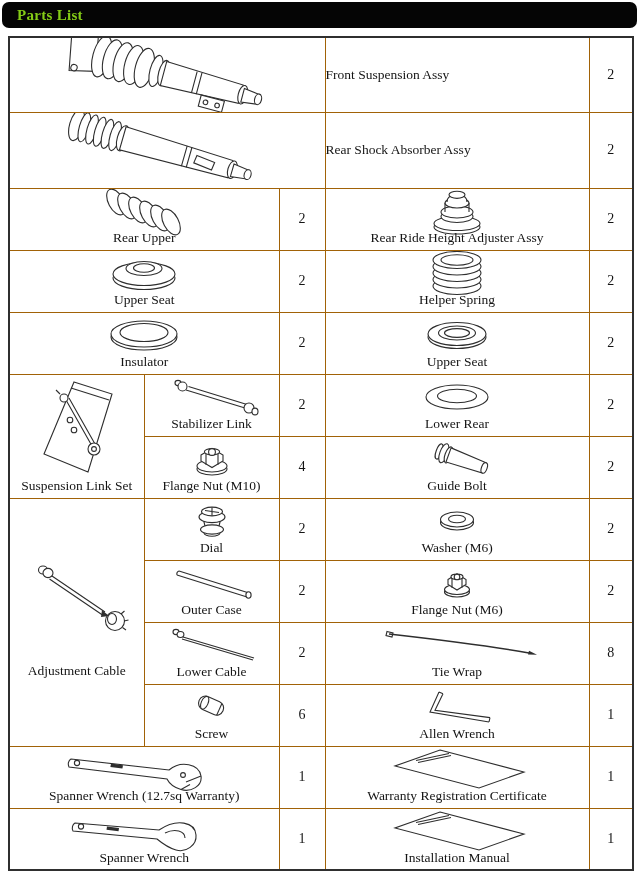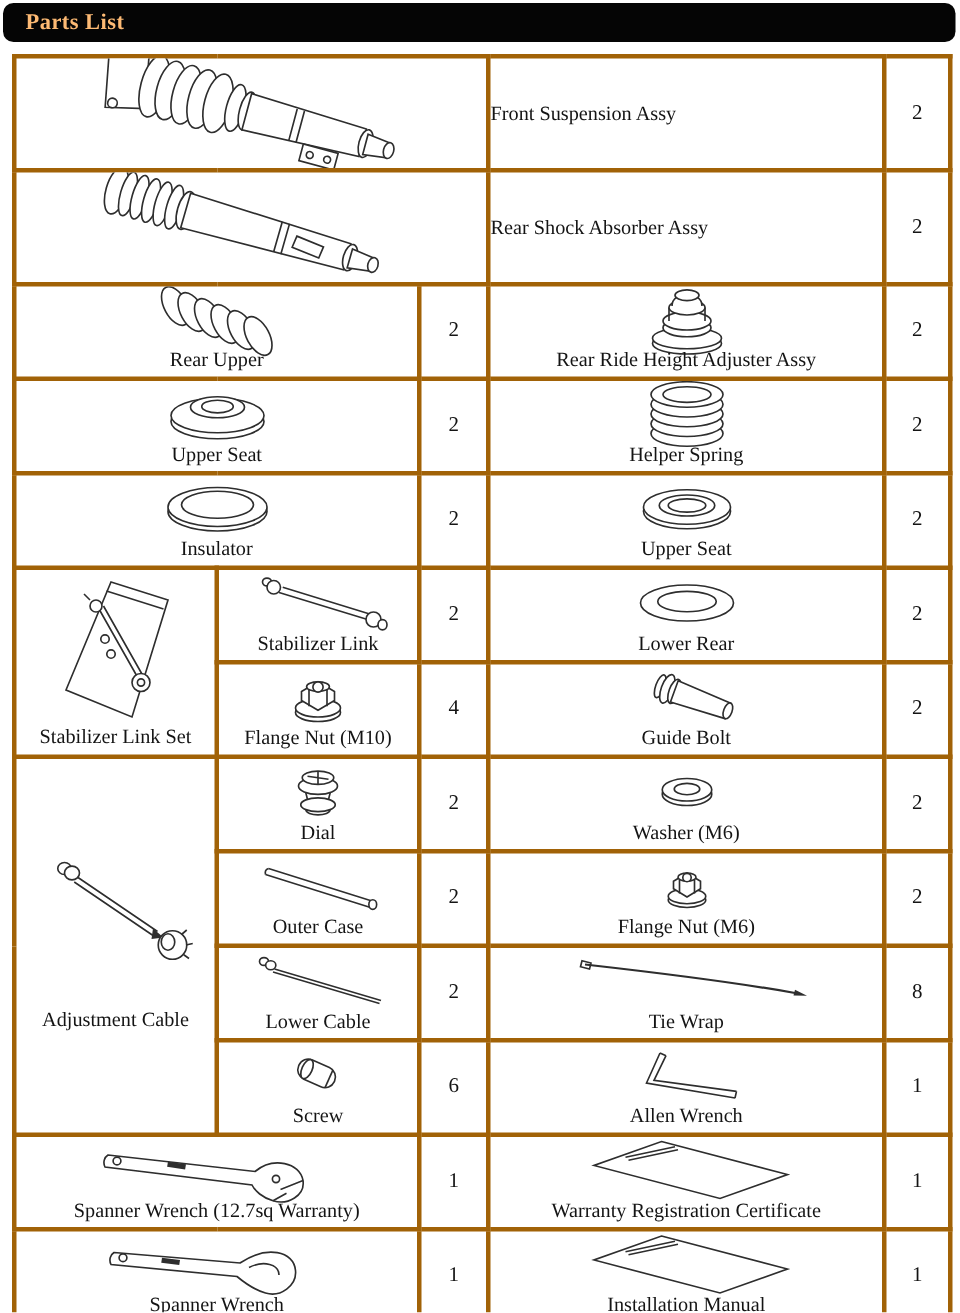--- a/index.html
+++ b/index.html
@@ -1,23 +1,23 @@
 <!DOCTYPE html>
 <html><head>
 <meta charset="utf-8">
 <style>
   html,body{margin:0;padding:0;background:#fff;}
   .page{position:relative;width:640px;height:875px;background:#fff;overflow:hidden;
         font-family:"Liberation Serif", serif;color:#141414;}
   .header-bar{position:absolute;left:2px;top:2px;width:635px;height:26px;background:#050505;
         border-radius:7px;display:flex;align-items:center;}
-  .header-title{color:#fdba74;font-weight:bold;font-size:15px;padding-left:15px;letter-spacing:.3px;}
+  .header-title{color:#84cc16;font-weight:bold;font-size:15px;padding-left:15px;letter-spacing:.3px;}
   table.parts{position:absolute;left:8px;top:36px;width:624px;border-collapse:collapse;
         table-layout:fixed;border:2px solid #2f2f2f;background:#fff;}
-  .parts td{border:3px solid #a16207;padding:0;vertical-align:middle;overflow:hidden;}
+  .parts td{border:1px solid #a16207;padding:0;vertical-align:middle;overflow:hidden;}
   tr.rA{height:75px} tr.rB{height:76px} tr.rC{height:62px}
   .box{display:flex;flex-direction:column;align-items:center;width:100%;}
   .b60{height:60px}.b73{height:73px}.b121{height:121px}
   .ib{flex:1;display:flex;align-items:center;justify-content:center;width:100%;min-height:0;}
   .lbl{font-size:13.5px;line-height:1.1;padding:0 2px 3px 2px;text-align:center;white-space:nowrap;}
   .qty{text-align:center;font-size:14px;}
   .name{font-size:13.5px;padding-left:20px;}
   .gbox2{height:246px;display:flex;flex-direction:column;align-items:center;}
   .gbox2 svg{margin-top:62px;}
   .lbl2{margin-top:30px;font-size:13.5px;white-space:nowrap;text-align:center;}
@@ -228,21 +228,21 @@
           <path d="M44,22 L70,68 M47,20 L73,66" fill="none"></path>
           <ellipse cx="42" cy="20" rx="4" ry="4"></ellipse>
                     <path d="M38,16 L34,12" fill="none"></path>
           <circle cx="48" cy="42" r="2.8"></circle>
                     <circle cx="52" cy="52" r="2.8"></circle>
           <circle cx="72" cy="71" r="6"></circle>
                     <circle cx="72" cy="71" r="2.4"></circle>
         </g>
                 </svg>
       </div>
-              <div class="lbl">Stabilizer Link Set</div>
+              <div class="lbl">Suspension Link Set</div>
             </div>
           </td>
       <td>
             <div class="box b60">
               <div class="ib">
         <svg width="120" height="42">
                   <g class="ln" fill="#fff">
           <ellipse cx="26" cy="8" rx="3" ry="2.6"></ellipse>
                     <circle cx="30.5" cy="11.5" r="4.5"></circle>
           <path d="M34,15 L93,33 M36.5,11.5 L95,29.5" fill="none"></path>

